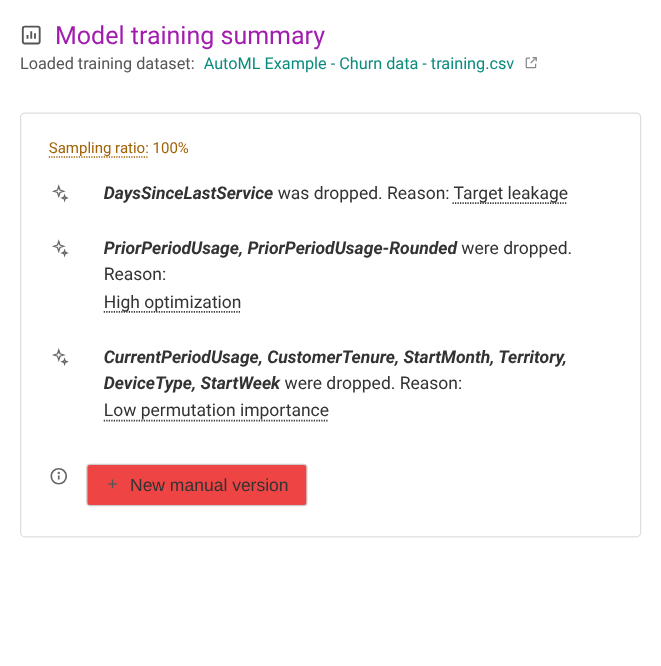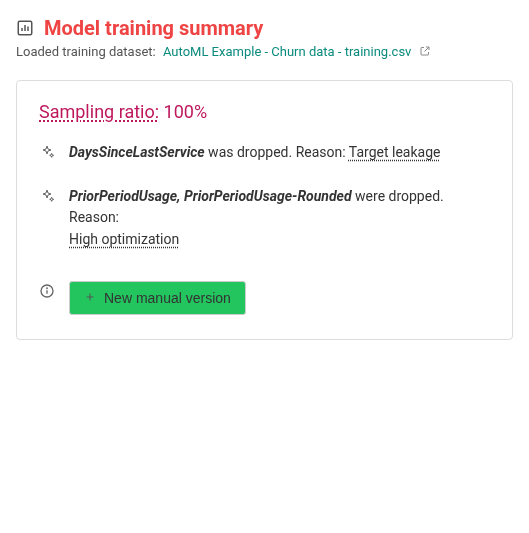--- a/index.html
+++ b/index.html
@@ -18,62 +18,62 @@
     gap: 10px;
     margin-bottom: 4px;
   }
   .header-icon {
     width: 18px;
     height: 18px;
     color: #555;
   }
   .header-title {
     font-size: 20px;
-    font-weight: 700;
-    color: #ef4444;
+    font-weight: 400;
+    color: #a21caf;
     margin: 0;
   }
   .subheader {
     font-size: 13px;
     color: #555;
-    margin-bottom: 20px;
+    margin-bottom: 30px;
   }
   .dataset-link {
     color: #0a8b7d;
     text-decoration: none;
     margin-left: 4px;
   }
   .external-icon {
     display: inline-block;
     vertical-align: -1px;
     margin-left: 4px;
     color: #888;
   }
   .card {
     border: 1px solid #ddd;
     border-radius: 4px;
     padding: 20px 22px 24px 22px;
   }
   .sampling {
-    font-size: 18px;
-    color: #be185d;
+    font-size: 12px;
+    color: #a16207;
     margin-bottom: 20px;
   }
   .sampling-label {
     text-decoration: underline dotted;
     text-underline-offset: 3px;
   }
   .drop-list {
     list-style: none;
     padding: 0;
     margin: 0 0 30px 0;
   }
   .drop-item {
     display: flex;
-    gap: 14px;
+    gap: 28px;
     margin-bottom: 22px;
     line-height: 1.55;
   }
   .sparkle-icon {
     flex-shrink: 0;
     width: 16px;
     height: 16px;
     margin-top: 2px;
     color: #666;
   }
@@ -99,21 +99,21 @@
   .info-text {
     line-height: 1.55;
     color: #333;
     margin-bottom: 14px;
   }
   .btn {
     display: inline-flex;
     align-items: center;
     gap: 8px;
     border: 1px solid #ccc;
-    background: #22c55e;
+    background: #ef4444;
     border-radius: 3px;
     padding: 8px 14px;
     font-size: 14px;
     color: #333;
     cursor: pointer;
   }
   .plus-icon { color: #555; }
 </style>
 </head>
 <body>
@@ -158,20 +158,27 @@
             <path d="M19 14l.7 2.1L22 17l-2.3.9L19 20l-.7-2.1L16 17l2.3-.9L19 14z"></path>
           </svg></span>
         <div class="drop-text"><span class="feat">DaysSinceLastService</span><span> was dropped. Reason: </span><span class="reason-link">Target leakage</span></div>
       </li>
       <li class="drop-item">
         <span class="sparkle-icon"><svg viewBox="0 0 24 24" width="16" height="16" fill="none" stroke="currentColor" stroke-width="1.5">
             <path d="M12 3l1.5 4.5L18 9l-4.5 1.5L12 15l-1.5-4.5L6 9l4.5-1.5L12 3z"></path>
             <path d="M19 14l.7 2.1L22 17l-2.3.9L19 20l-.7-2.1L16 17l2.3-.9L19 14z"></path>
           </svg></span>
         <div class="drop-text"><span class="feat">PriorPeriodUsage, PriorPeriodUsage-Rounded</span><span> were dropped. Reason:</span><br><span class="reason-link">High optimization</span></div>
+      </li>
+      <li class="drop-item">
+        <span class="sparkle-icon"><svg viewBox="0 0 24 24" width="16" height="16" fill="none" stroke="currentColor" stroke-width="1.5">
+            <path d="M12 3l1.5 4.5L18 9l-4.5 1.5L12 15l-1.5-4.5L6 9l4.5-1.5L12 3z"></path>
+            <path d="M19 14l.7 2.1L22 17l-2.3.9L19 20l-.7-2.1L16 17l2.3-.9L19 14z"></path>
+          </svg></span>
+        <div class="drop-text"><span class="feat">CurrentPeriodUsage, CustomerTenure, StartMonth, Territory, DeviceType, StartWeek</span><span> were dropped. Reason:</span><br><span class="reason-link">Low permutation importance</span></div>
       </li>
     </ul>
 
   <div class="info-block">
     <span class="info-icon">
       <svg viewBox="0 0 24 24" width="16" height="16" fill="none" stroke="currentColor" stroke-width="2">
         <circle cx="12" cy="12" r="9"></circle>
         <line x1="12" y1="11" x2="12" y2="16"></line>
         <circle cx="12" cy="8" r="0.5" fill="currentColor"></circle>
       </svg>

